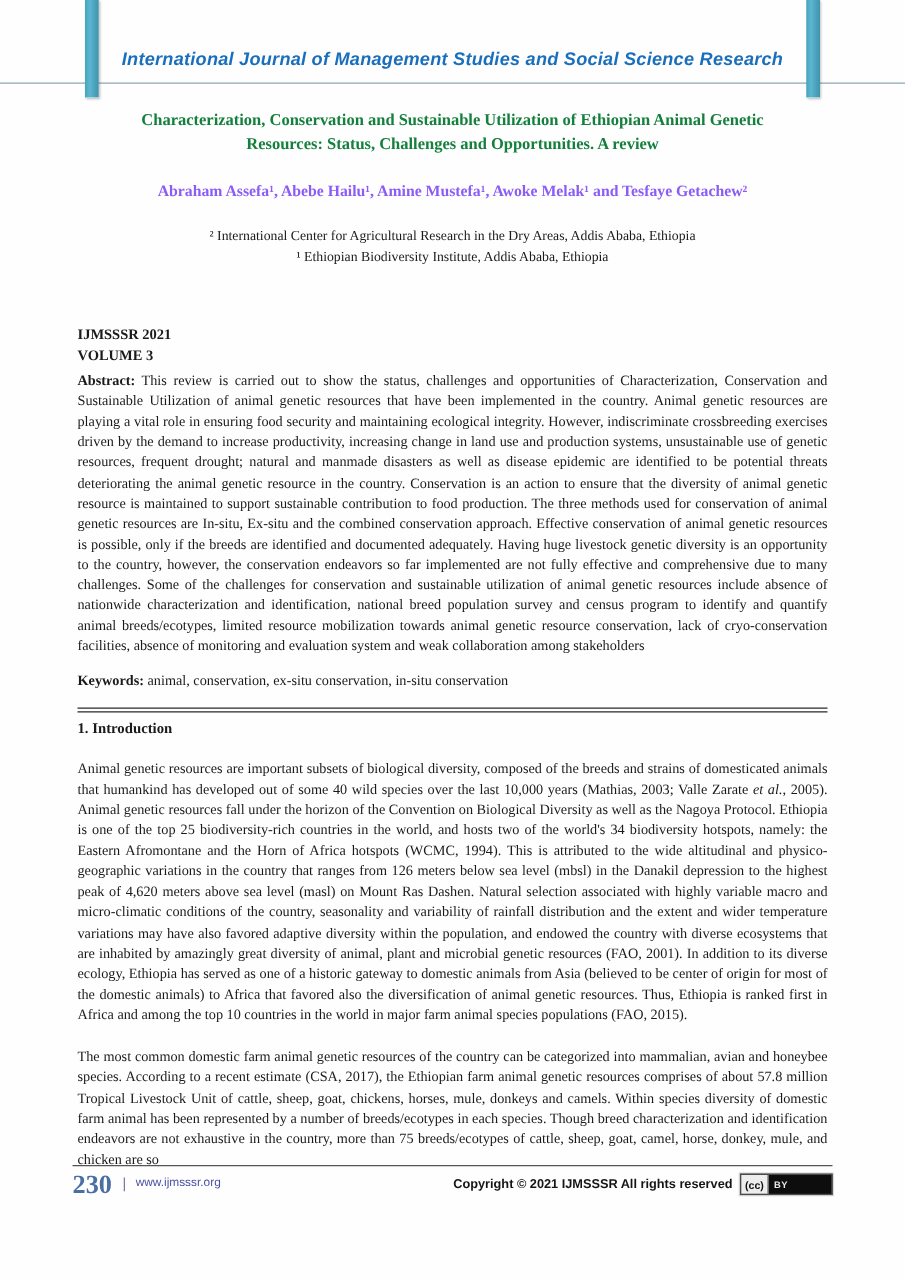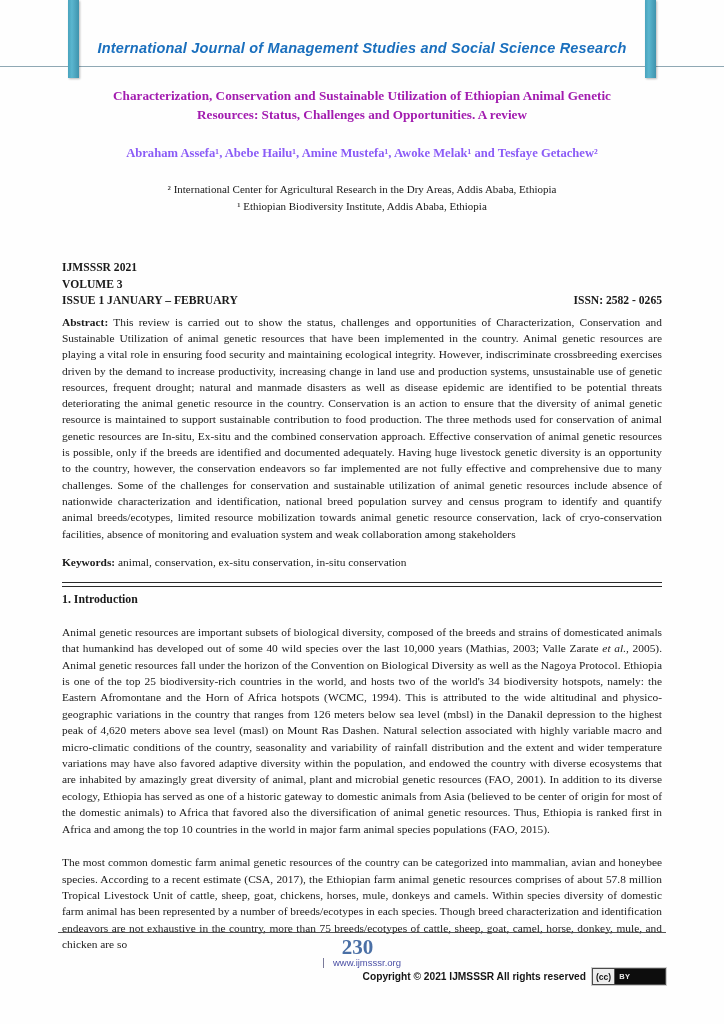--- a/index.html
+++ b/index.html
@@ -71,21 +71,21 @@
     top: 86px;
     width: 600px;
   }
 
   .doc-title {
     text-align: center;
     font-weight: bold;
     font-size: 13.2px;
     line-height: 1.45;
     margin: 0 26px;
-    color: #a21caf;
+    color: #15803d;
   }
 
   .authors {
     text-align: center;
     font-weight: bold;
     font-size: 12.6px;
     margin-top: 22px;
     color: #8b5cf6;
   }
 
@@ -159,21 +159,20 @@
     width: 608px;
   }
   .footer-rule {
     border-top: 1.6px solid #555;
     width: 100%;
   }
   .footer-row {
     display: flex;
     align-items: center;
     margin-top: 4px;
-    flex-direction: column;
   }
   .page-num {
     font-size: 21px;
     font-weight: bold;
     color: #4a6fa5;
     padding-right: 9px;
     line-height: 1;
   }
   .site-url {
     font-family: "Liberation Sans", "DejaVu Sans", sans-serif;
@@ -244,24 +243,20 @@
     <div class="authors">Abraham Assefa¹, Abebe Hailu¹, Amine Mustefa¹, Awoke Melak¹ and Tesfaye Getachew²</div>
 
     <div class="affiliations">
       <span class="affil-line">² International Center for Agricultural Research in the Dry Areas, Addis Ababa, Ethiopia</span>
       <span class="affil-line">¹ Ethiopian Biodiversity Institute, Addis Ababa, Ethiopia</span>
     </div>
 
     <div class="meta">
       <span class="meta-line">IJMSSSR 2021</span>
       <span class="meta-line">VOLUME 3</span>
-      <div class="meta-row">
-        <span>ISSUE 1 JANUARY – FEBRUARY</span>
-        <span>ISSN: 2582 - 0265</span>
-      </div>
     </div>
 
     <p class="abstract">
       <span class="lbl">Abstract:</span><span> This review is carried out to show the status, challenges and opportunities of Characterization, Conservation and Sustainable Utilization of animal genetic resources that have been implemented in the country. Animal genetic resources are playing a vital role in ensuring food security and maintaining ecological integrity. However, indiscriminate crossbreeding exercises driven by the demand to increase productivity, increasing change in land use and production systems, unsustainable use of genetic resources, frequent drought; natural and manmade disasters as well as disease epidemic are identified to be potential threats deteriorating the animal genetic resource in the country. Conservation is an action to ensure that the diversity of animal genetic resource is maintained to support sustainable contribution to food production. The three methods used for conservation of animal genetic resources are In-situ, Ex-situ and the combined conservation approach. Effective conservation of animal genetic resources is possible, only if the breeds are identified and documented adequately. Having huge livestock genetic diversity is an opportunity to the country, however, the conservation endeavors so far implemented are not fully effective and comprehensive due to many challenges. Some of the challenges for conservation and sustainable utilization of animal genetic resources include absence of nationwide characterization and identification, national breed population survey and census program to identify and quantify animal breeds/ecotypes, limited resource mobilization towards animal genetic resource conservation, lack of cryo-conservation facilities, absence of monitoring and evaluation system and weak collaboration among stakeholders</span>
     </p>
 
     <p class="keywords">
       <span class="lbl">Keywords:</span><span> animal, conservation, ex-situ conservation, in-situ conservation</span>
     </p>
 

